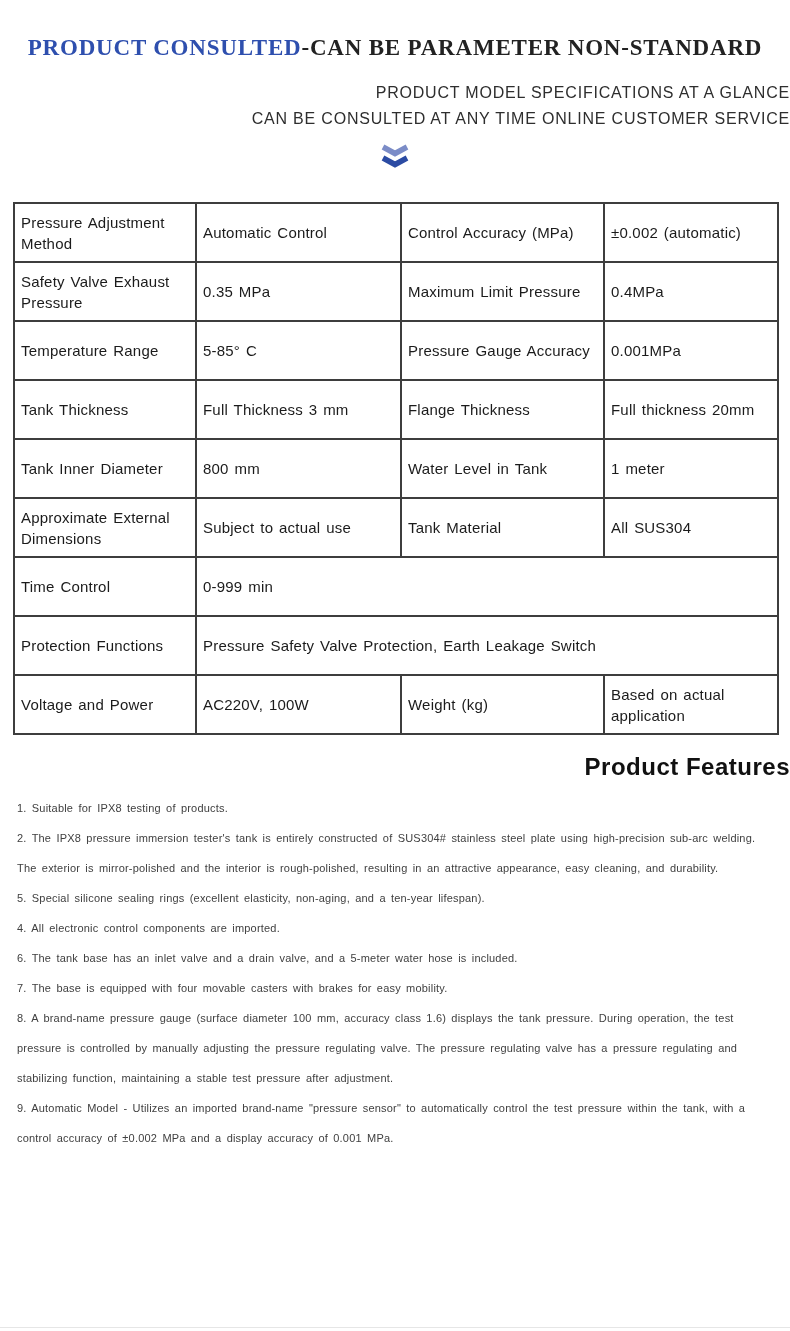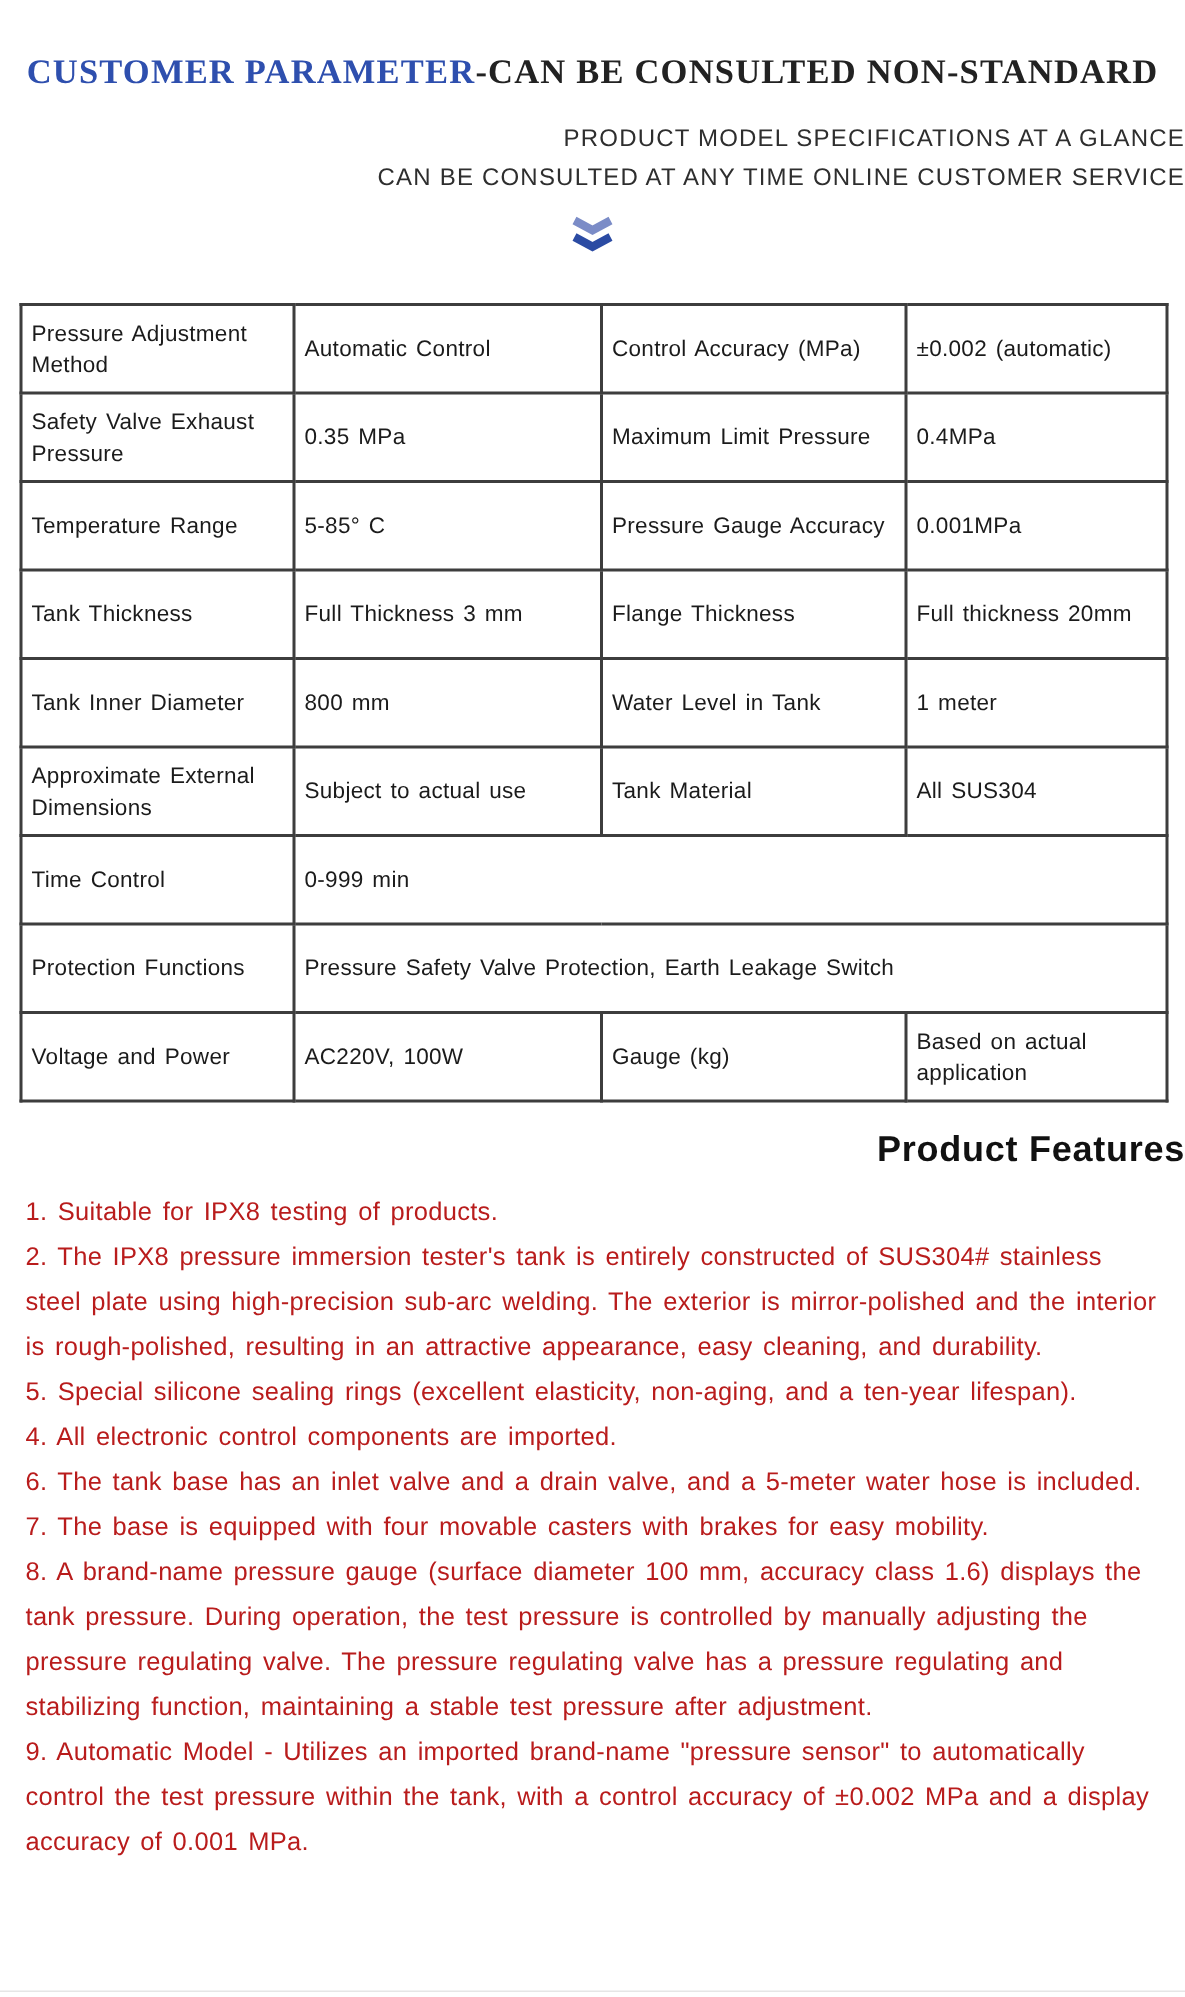--- a/index.html
+++ b/index.html
@@ -76,43 +76,43 @@
   .features-title {
     margin: 18px 0 12px 0;
     text-align: right;
     font-size: 24px;
     font-weight: bold;
     letter-spacing: 0.5px;
     color: #111111;
   }
   .features {
     margin: 2px 17px;
-    font-size: 17px;
+    font-size: 11px;
     line-height: 30px;
     letter-spacing: 0.2px;
     word-spacing: 2px;
-    color: #b91c1c;
+    color: #404040;
   }
   .features p { margin: 0; }
 
   .bottom-divider {
     position: absolute;
     left: 0;
     bottom: 3px;
     width: 790px;
     height: 1px;
     background: #e6e6e6;
   }
 </style>
 </head>
 <body>
 
 <div class="page">
 
-  <h1 class="main-title"><span class="blue">CUSTOMER PARAMETER</span><span>-CAN BE CONSULTED NON-STANDARD</span></h1>
+  <h1 class="main-title"><span class="blue">PRODUCT CONSULTED</span><span>-CAN BE PARAMETER NON-STANDARD</span></h1>
 
   <div class="subtitle">
     <div>PRODUCT MODEL SPECIFICATIONS AT A GLANCE</div>
     <div>CAN BE CONSULTED AT ANY TIME ONLINE CUSTOMER SERVICE</div>
   </div>
 
   <div class="chevron-wrap">
     <svg width="30" height="28" viewBox="0 0 30 28" aria-hidden="true">
       <path d="M3 3 L15 9.5 L27 3" fill="none" stroke="#7b8cc7" stroke-width="5.5"></path>
       <path d="M3 14 L15 20.5 L27 14" fill="none" stroke="#2b4ba3" stroke-width="5.5"></path>
@@ -167,21 +167,21 @@
         <td>Time Control</td>
         <td colspan="3">0-999 min</td>
       </tr>
       <tr>
         <td>Protection Functions</td>
         <td colspan="3">Pressure Safety Valve Protection, Earth Leakage Switch</td>
       </tr>
       <tr>
         <td>Voltage and Power</td>
         <td>AC220V, 100W</td>
-        <td>Gauge (kg)</td>
+        <td>Weight (kg)</td>
         <td>Based on actual application</td>
       </tr>
     </tbody>
   </table>
 
   <h2 class="features-title">Product Features</h2>
 
   <div class="features">
     <p>1. Suitable for IPX8 testing of products.</p>
     <p>2. The IPX8 pressure immersion tester's tank is entirely constructed of SUS304# stainless steel plate using high-precision sub-arc welding. The exterior is mirror-polished and the interior is rough-polished, resulting in an attractive appearance, easy cleaning, and durability.</p>

